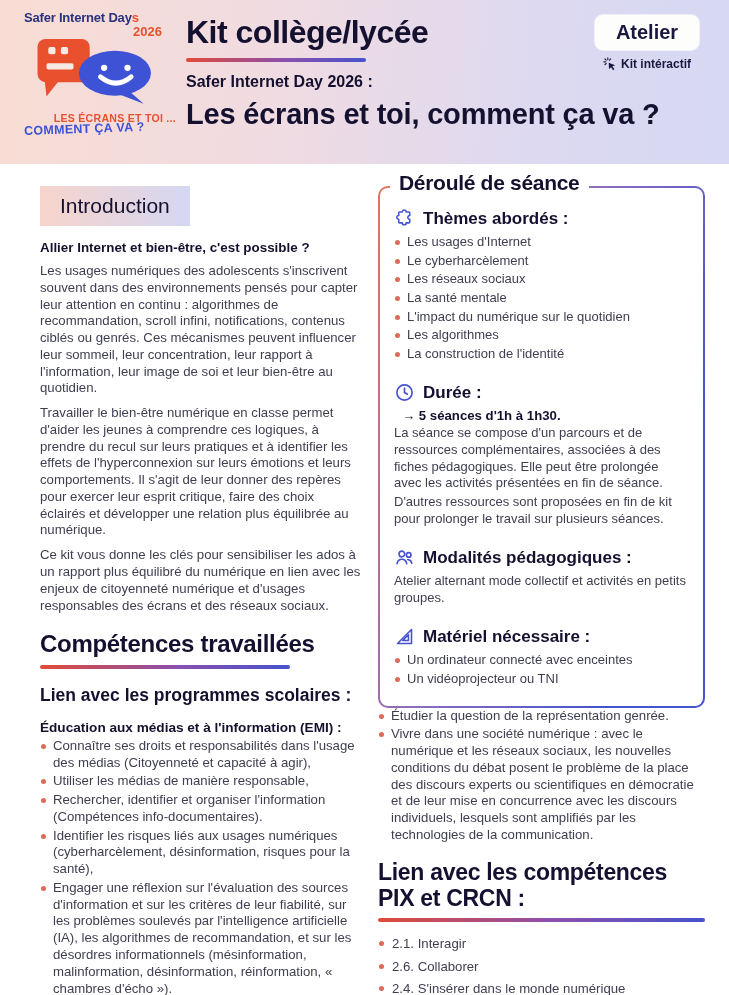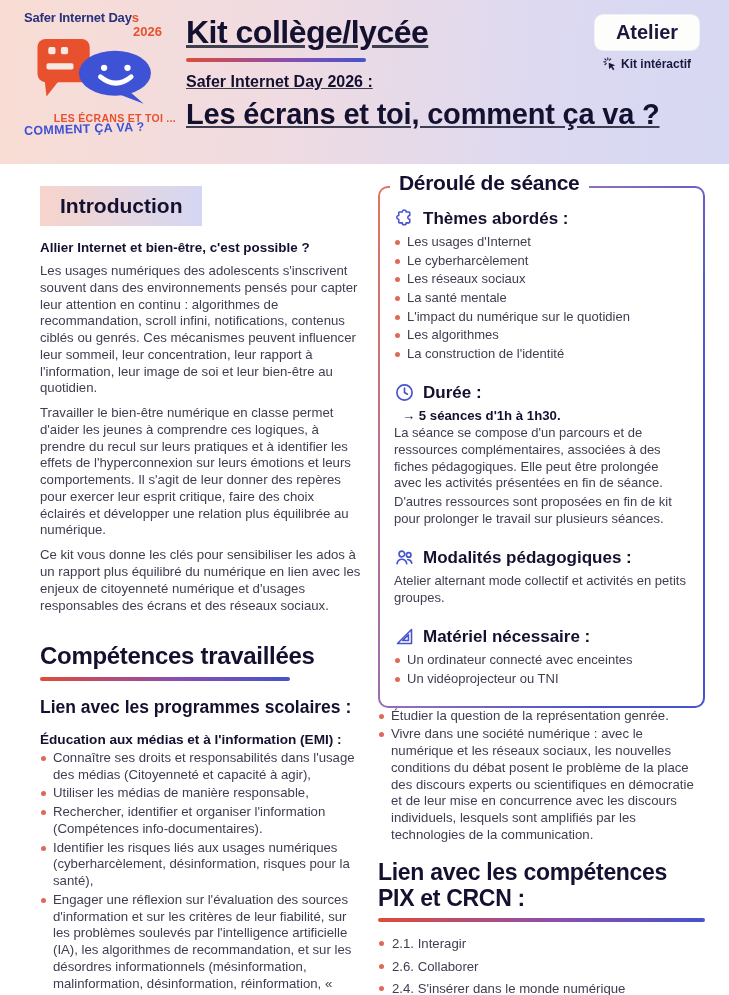--- a/index.html
+++ b/index.html
@@ -14,41 +14,41 @@
     background:linear-gradient(95deg,#f9ddd4 0%,#efdbe2 40%,#dcd9f1 75%,#d7d8f3 100%);
     display:flex;padding:10px 26px 0 24px;
   }
   .logo{width:152px;flex:none;}
   .logo-line1{font-size:13px;font-weight:800;color:#27317e;letter-spacing:-0.2px;white-space:nowrap;}
   .logo-line1 .suffix{color:#e8502e;}
   .logo-line2{font-size:13px;font-weight:800;color:#e8502e;text-align:right;padding-right:14px;margin-top:-1px;}
   .logo-graphic{margin:0 0 0 2px;display:block;}
   .logo-tag1{font-size:10.5px;font-weight:800;color:#e8502e;letter-spacing:.3px;white-space:nowrap;margin-top:1px;text-align:right;}
   .logo-tag2{font-size:12.5px;font-weight:800;color:#3d52d5;letter-spacing:.3px;white-space:nowrap;transform:rotate(-2deg);transform-origin:left;}
-  .header-center{flex:1;min-width:0;padding:4px 0 0 10px;text-decoration:underline;}
+  .header-center{flex:1;min-width:0;padding:4px 0 0 10px;}
   .kit-title{margin:0;font-size:32px;font-weight:800;color:#14102f;letter-spacing:-0.5px;}
   .title-rule{width:180px;height:4px;border-radius:2px;margin:7px 0 11px;
     background:linear-gradient(90deg,#e04b38,#8a4fae 55%,#4553cd);}
   .header-sub{font-size:16px;font-weight:800;color:#14102f;}
   .main-title{margin:7px 0 0;font-size:29px;font-weight:800;color:#14102f;letter-spacing:-0.2px;white-space:nowrap;}
   .header-right{width:112px;flex:none;text-align:center;padding-top:5px;}
   .badge{background:#fdfdfb;border-radius:8px;font-size:20px;font-weight:800;color:#1b1840;
     padding:6px 0;width:104px;margin:0 auto;box-shadow:0 0 0 1px rgba(255,255,255,.6);}
   .interactive{margin-top:7px;font-size:12px;font-weight:800;color:#1b1840;
     display:flex;align-items:center;justify-content:center;gap:4px;white-space:nowrap;}
   
   .main{display:flex;gap:16px;padding:22px 28px 0 40px;box-sizing:border-box;}
   .col-left{width:322px;flex:none;}
   .col-right{width:327px;flex:none;}
   
   .intro-box{display:inline-block;background:linear-gradient(90deg,#f7d4cb,#d4d7f3);
-    padding:8px 20px;font-size:21px;font-weight:700;color:#14102f;margin:0 0 12px;}
+    padding:8px 20px;font-size:21px;font-weight:400;color:#14102f;margin:0 0 12px;}
   .lead{font-size:13.4px;font-weight:800;color:#14102f;margin:2px 0 8px;}
   .para{font-size:13.2px;line-height:1.27;margin:0 0 8px;color:#3e3e51;}
-  .h2{font-size:24px;font-weight:800;color:#14102f;margin:28px 0 0;letter-spacing:-0.3px;}
+  .h2{font-size:24px;font-weight:800;color:#14102f;margin:16px 0 0;letter-spacing:-0.3px;}
   .h2-rule{height:3.5px;border-radius:2px;background:linear-gradient(90deg,#e04b38,#8a4fae 55%,#4553cd);margin:7px 0 14px;}
   .rule-250{width:250px;}
   .h3{font-size:17.5px;font-weight:800;color:#14102f;margin:16px 0 14px;}
   .h4{font-size:13.6px;font-weight:800;color:#14102f;margin:8px 0 3px;}
   ul.dots{list-style:none;margin:0 0 14px;padding:0;}
   ul.dots li{position:relative;padding-left:13px;font-size:13.2px;line-height:1.27;margin-bottom:2px;color:#3e3e51;}
   ul.dots li::before{content:"";position:absolute;left:1px;top:6px;width:5px;height:5px;border-radius:50%;background:#dd6a57;}
   
   .seance-wrap{position:relative;border-radius:10px;padding:2px;
     background:linear-gradient(110deg,#e2745f,#8a6cc0 45%,#4553cd 80%);}

